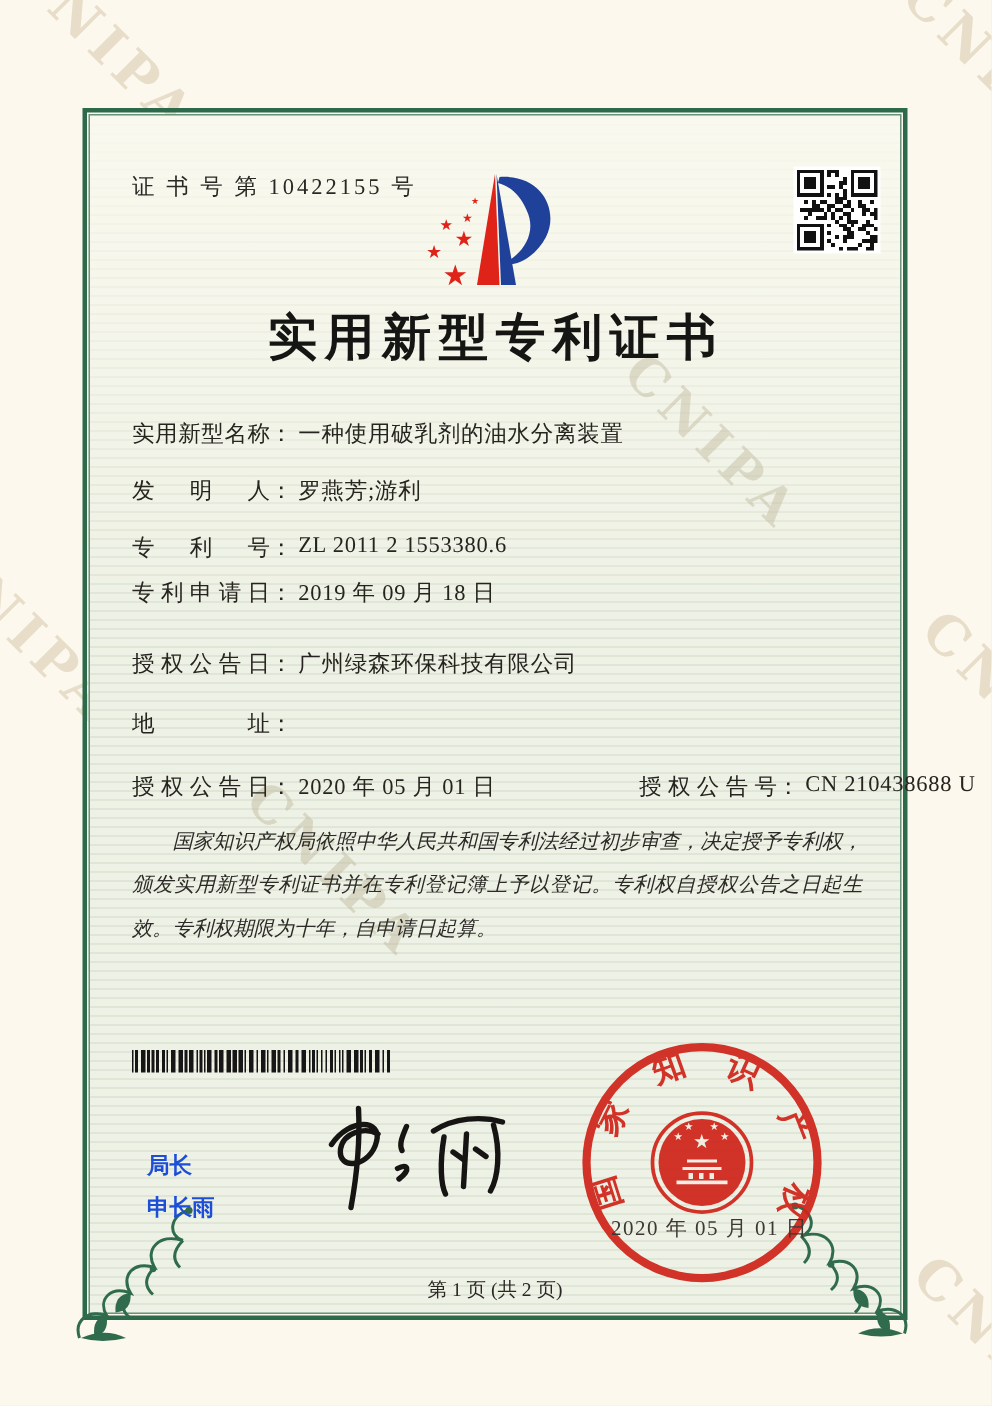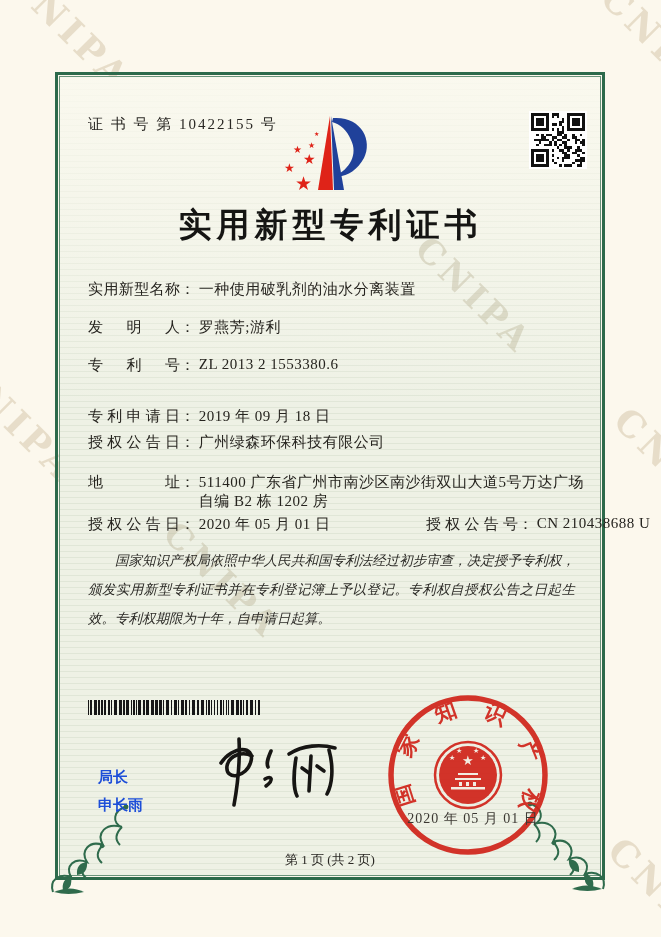--- a/index.html
+++ b/index.html
@@ -249,33 +249,32 @@
   <div class="row" style="top:280px">
     <span class="lbl">实用新型名称</span><span>：</span>
     <span class="val">一种使用破乳剂的油水分离装置</span>
   </div>
   <div class="row" style="top:318px">
     <span class="lbl">发明人</span><span>：</span>
     <span class="val">罗燕芳;游利</span>
   </div>
   <div class="row" style="top:356px">
     <span class="lbl">专利号</span><span>：</span>
-    <span class="val">ZL 2013 2 1553380.6</span>
-  </div>
-  <div class="row" style="top:407px">
+    <span class="val">ZL 2011 2 1553380.6</span>
+  </div>
+  <div class="row" style="top:386px">
     <span class="lbl">专利申请日</span><span>：</span>
     <span class="val">2019 年 09 月 18 日</span>
   </div>
   <div class="row" style="top:433px">
     <span class="lbl">授权公告日</span><span>：</span>
     <span class="val">广州绿森环保科技有限公司</span>
   </div>
   <div class="row" style="top:473px">
     <span class="lbl">地址</span><span>：</span>
-    <span class="val"><span class="val2">511400 广东省广州市南沙区南沙街双山大道5号万达广场</span><span class="val2">自编 B2 栋 1202 房</span></span>
   </div>
   <div class="row" style="top:515px;width:487px">
     <span class="lbl">授权公告日</span><span>：</span>
     <span class="val">2020 年 05 月 01 日</span>
     <span class="grant-no">
       <span class="lbl">授权公告号</span><span>：</span>
       <span class="val">CN 210438688 U</span>
     </span>
   </div>
 

